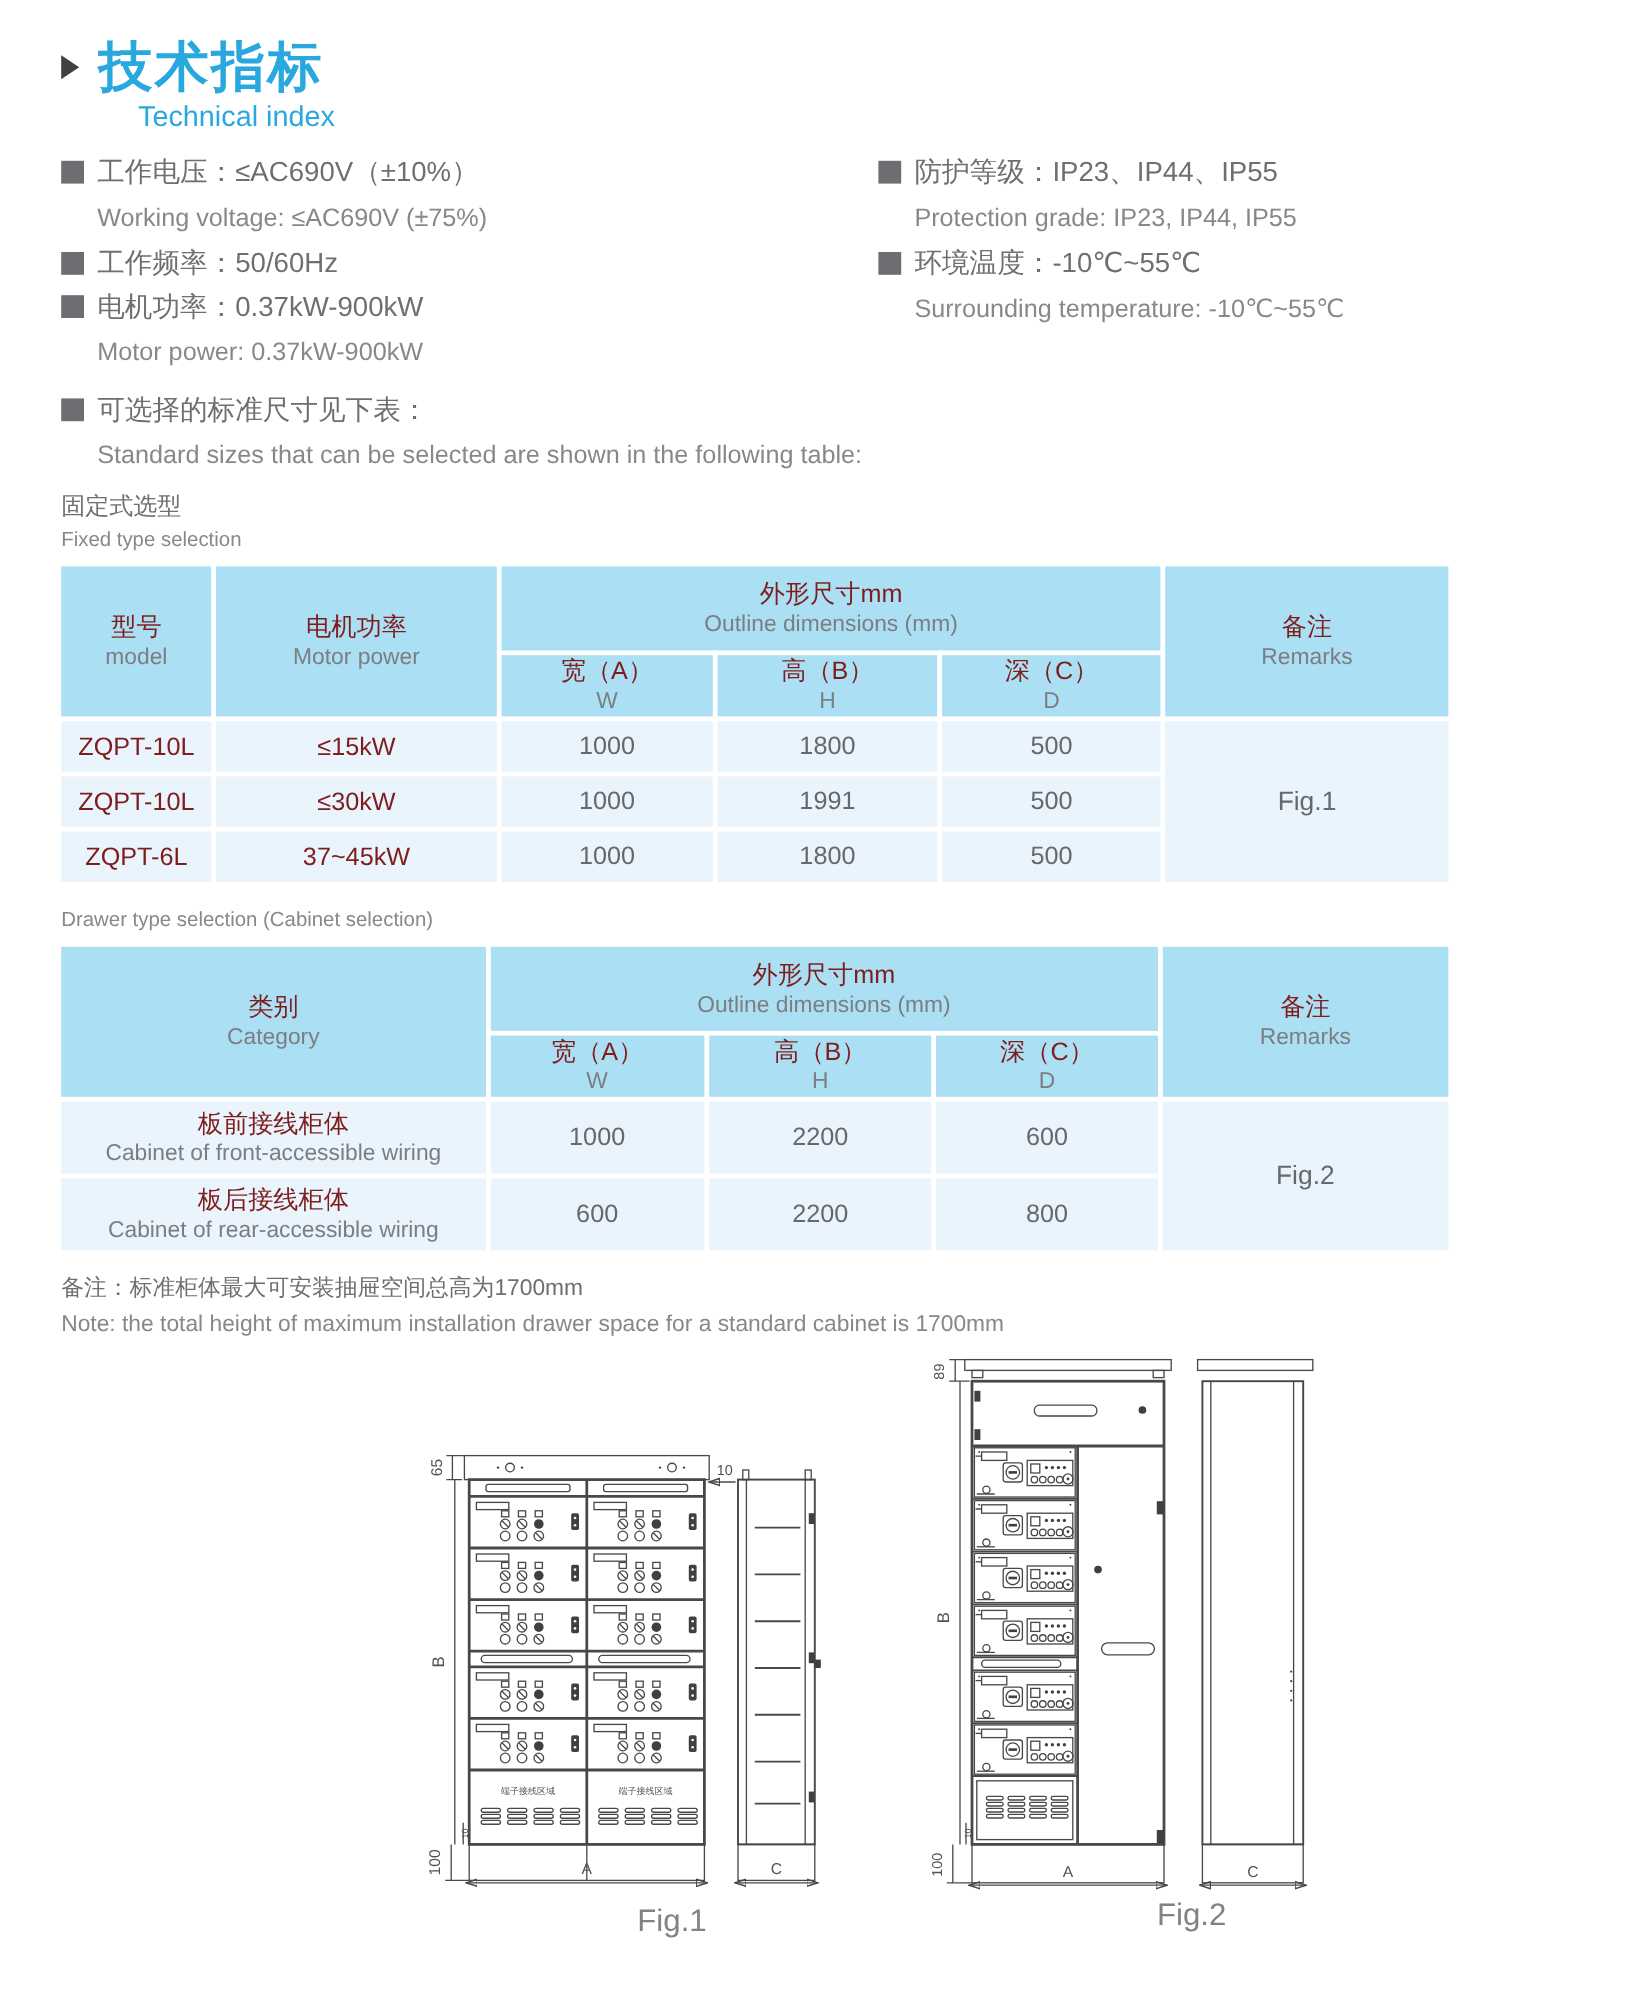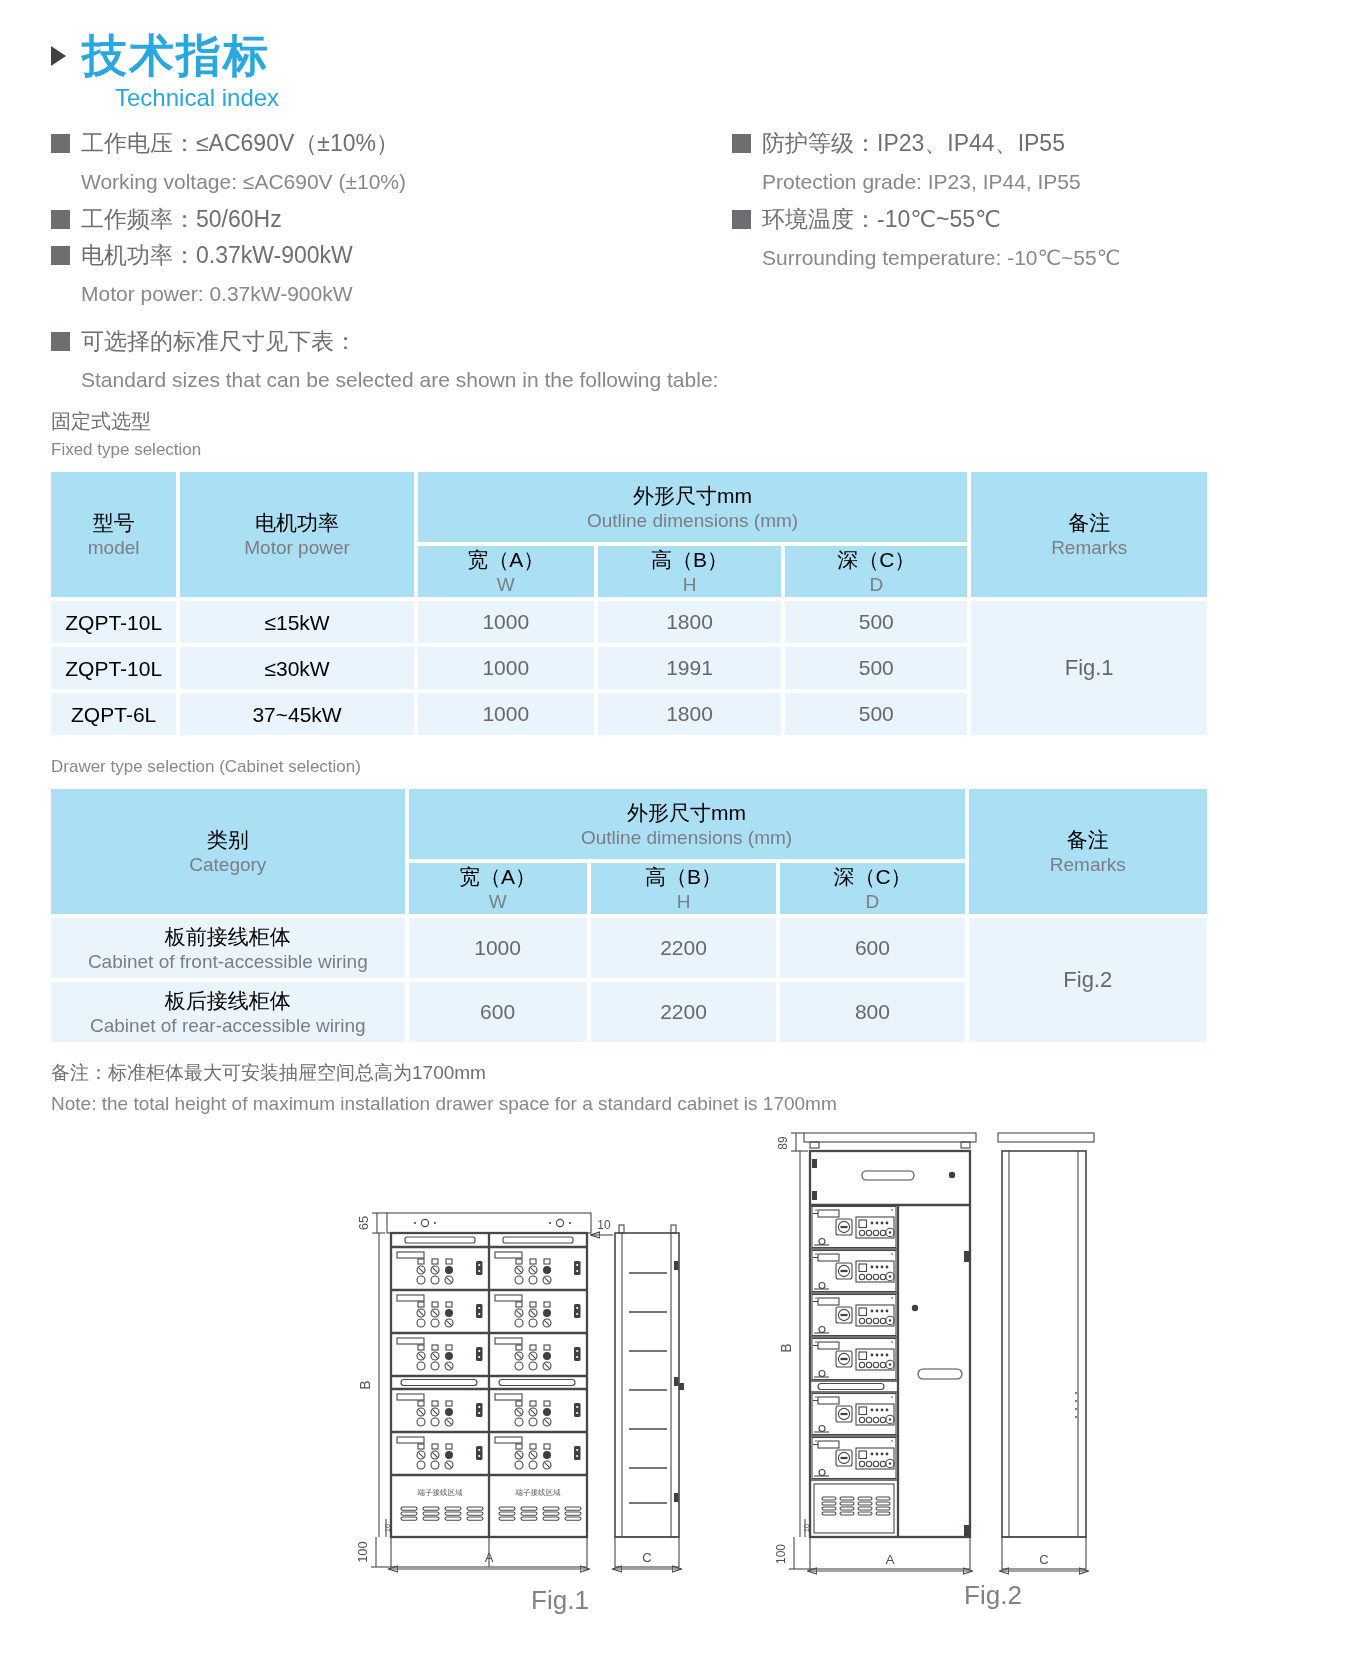--- a/index.html
+++ b/index.html
@@ -23,21 +23,21 @@
 
   .section-label{margin-top:14px;}
   .section-cn{font-size:20px;color:#6E6F72;font-family:Liberation Mono, monospace;}
   .section-en{font-size:17px;color:#87888A;margin-top:5px;}
 
   
   table.dim-table{border-collapse:separate;border-spacing:4px;margin:8px 0 0 -4px;table-layout:fixed;}
   table.dim-table td{text-align:center;vertical-align:middle;padding:0;}
   td.hd{background:#ABDFF4;}
   td.bd{background:#E9F4FC;}
-  .cn1{font-size:21px;color:#000000;line-height:27px;}
+  .cn1{font-size:21px;color:#7f1d1d;line-height:27px;}
   .en1{font-size:19px;color:#7C7E82;line-height:24px;}
   .num{font-size:21px;color:#66686C;}
   .remark{font-size:22px;color:#66686C;}
   tr.hrow1{height:70px;} tr.hrow2{height:50px;}
   tr.brow1{height:42px;} tr.brow2{height:60px;}
 
   .note-cn{margin-top:14px;font-size:19px;color:#6E6F72;}
   .note-en{margin-top:7px;font-size:19px;color:#87888A;}
 
   
@@ -67,21 +67,21 @@
     </div>
     <div class="page-subtitle">Technical index</div>
 
     <div class="specs">
       <div class="spec-col-left">
         <div class="spec-item">
           <div class="spec-cn">
               <span class="bullet"></span>
               <span>工作电压：≤AC690V（±10%）</span>
             </div>
-          <div class="spec-en">Working voltage: ≤AC690V (±10%)</div>
+          <div class="spec-en">Working voltage: ≤AC690V (±75%)</div>
         </div>
         <div class="spec-item">
           <div class="spec-cn">
               <span class="bullet"></span>
               <span>工作频率：50/60Hz</span>
             </div>
         </div>
         <div class="spec-item">
           <div class="spec-cn">
               <span class="bullet"></span>

